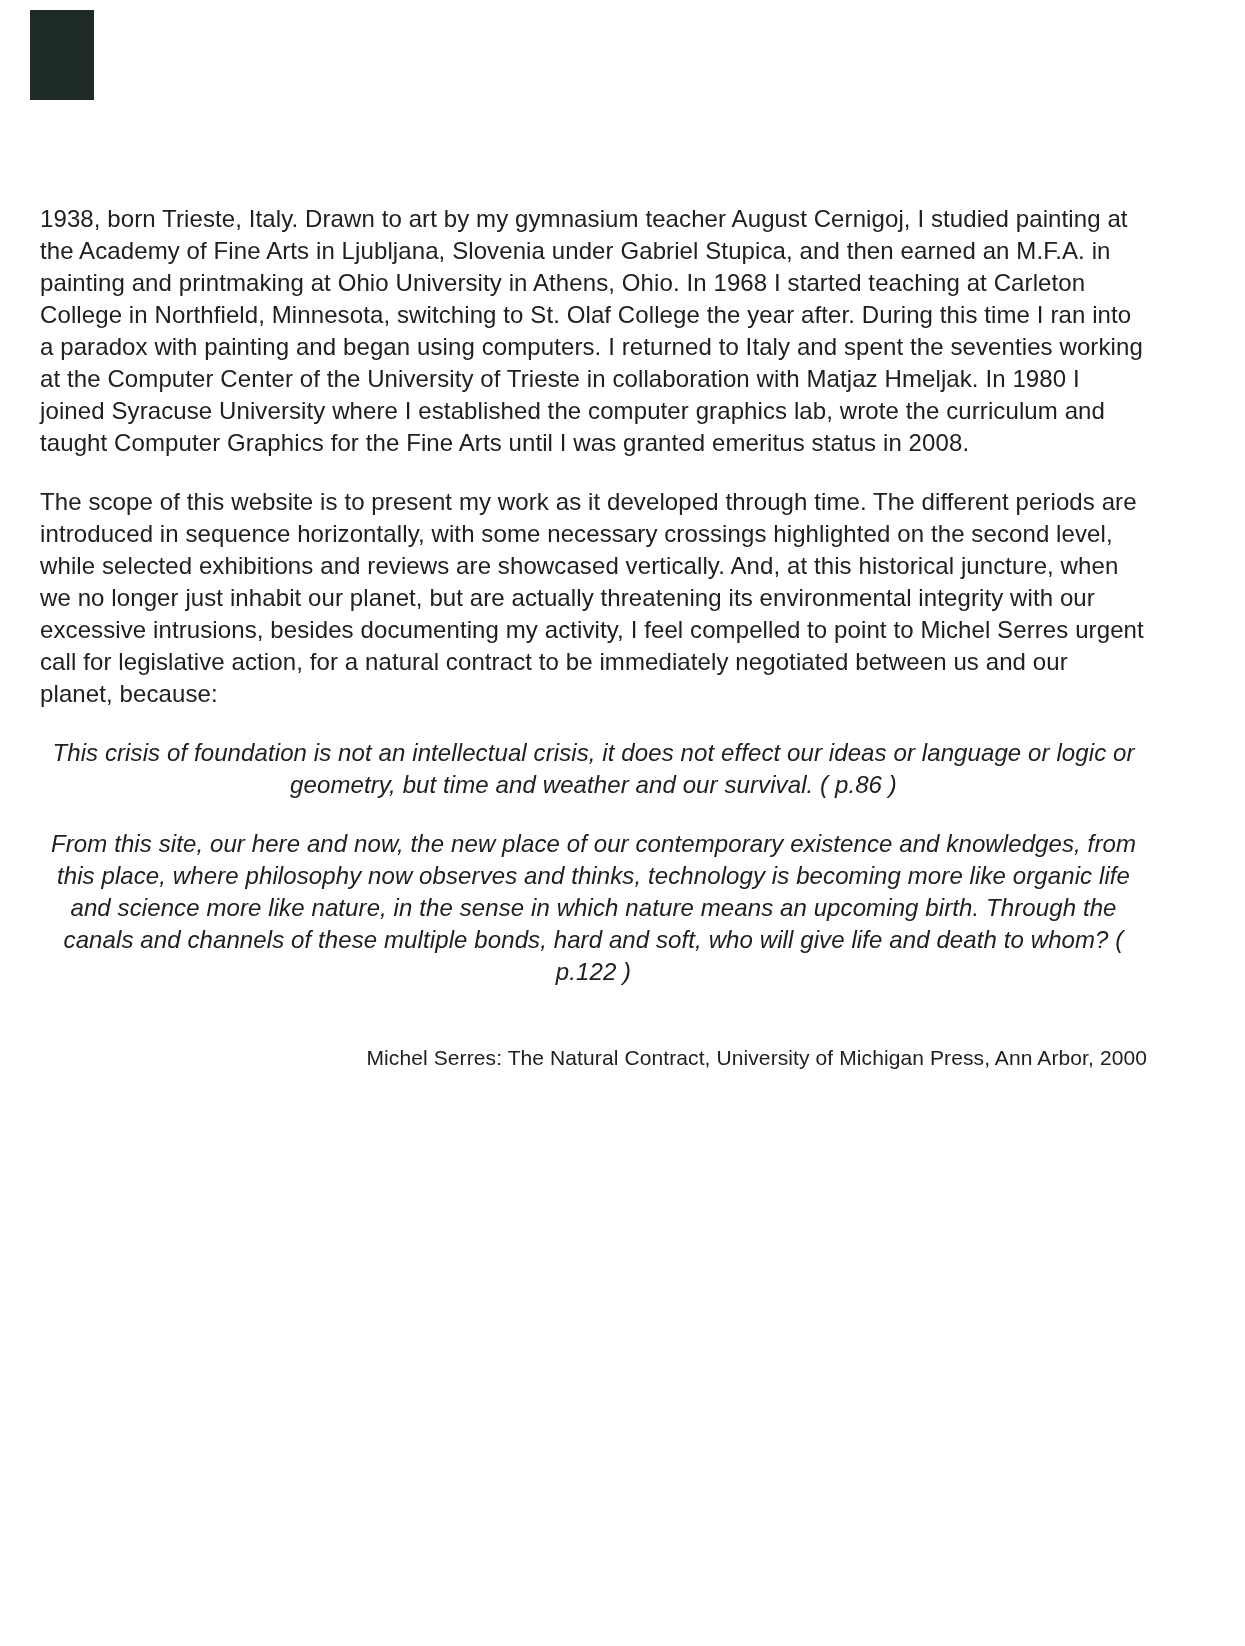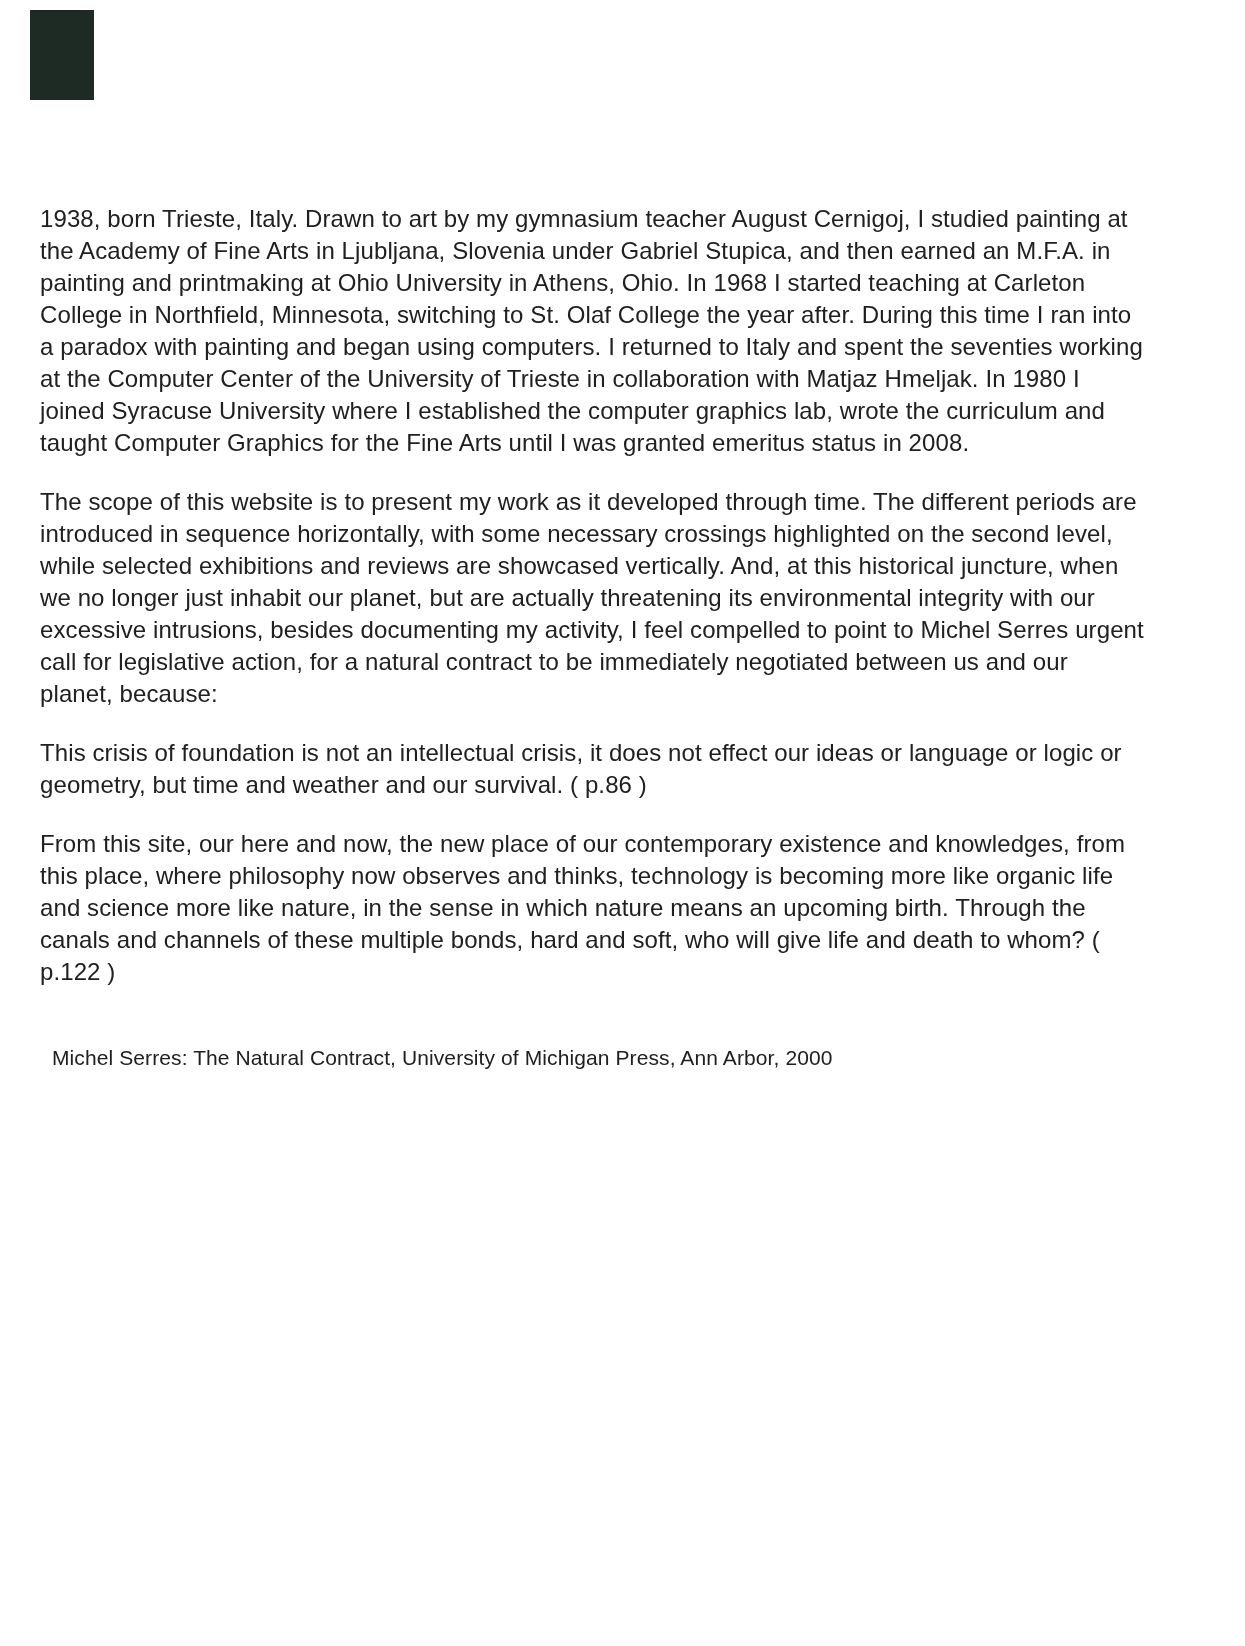--- a/index.html
+++ b/index.html
@@ -30,27 +30,30 @@
     top: 203px;
     width: 1107px;
     font-size: 24px;
     line-height: 32px;
     letter-spacing: 0.1px;
   }
   .content p {
     margin: 0 0 27px 0;
   }
   .quote {
+    font-style: italic;
+    text-align: center;
   }
   .citation {
     margin-top: 56px !important;
     margin-left: 12px !important;
     font-size: 21px;
     line-height: 27px;
     font-style: normal;
+    text-align: right;
   }
 </style>
 </head>
 <body>
 
 <div class="page">
 
   <div class="logo-block"></div>
 
   <main class="content">

